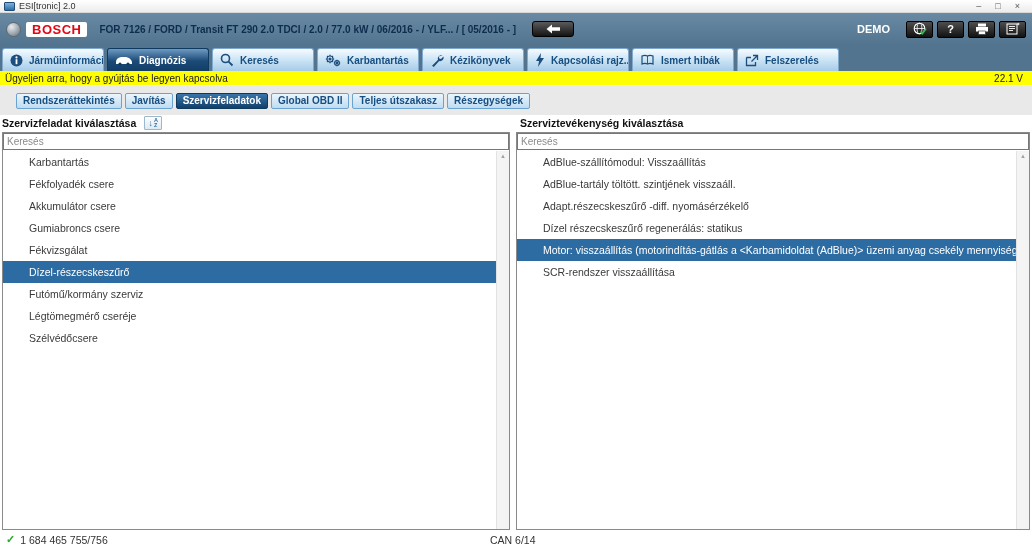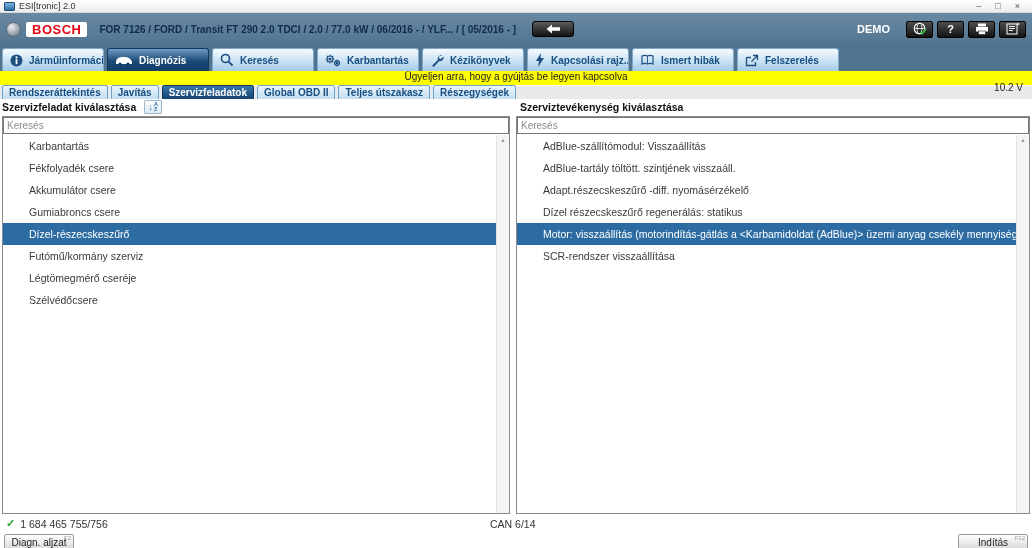--- a/index.html
+++ b/index.html
@@ -22,25 +22,25 @@
   .demo { margin-left:auto; color:#fff; font-weight:bold; font-size:11px; margin-right:12px; }
   .hdr-btn { width:27px; height:17px; background:linear-gradient(#4e4e4e,#121212); border:1px solid #000; border-radius:2px; color:#fff; font-size:11px; font-weight:bold; display:flex; align-items:center; justify-content:center; margin-left:4px; position:relative; }
 
   
   .navrow { height:26px; background:#52748e; display:flex; align-items:flex-end; padding:0 2px; gap:3px; }
   .tab { width:102px; height:23px; background:linear-gradient(#f6fbff,#cfe6f6 45%,#a6cbe8); border:1px solid #7fa8cc; border-bottom:none; border-radius:3px 3px 0 0; display:flex; align-items:center; padding-left:7px; gap:6px; color:#174e80; font-weight:bold; font-size:10px; white-space:nowrap; overflow:hidden; }
   .tab.active { background:linear-gradient(#6d9ac2,#1c4a77 55%,#123d66); color:#fff; border-color:#0f3a60; }
   .tab svg { flex:0 0 auto; }
 
   
-  .warnbar { height:14px; background:#ffff00; display:flex; align-items:center; padding:0 5px; font-size:10px; color:#1a1a1a;flex-direction:column; }
+  .warnbar { height:14px; background:#ffff00; display:flex; align-items:center; padding:0 5px; font-size:10px; color:#1a1a1a; }
   .voltage { margin-left:auto; padding-right:4px; }
 
   
-  .subtabs { height:14px; background:#e9e9e9; display:flex; align-items:center; gap:3px; padding:0 2px; border-top:1px solid #fbfbfb; }
+  .subtabs { height:30px; background:#e9e9e9; display:flex; align-items:center; gap:3px; padding:0 16px; border-top:1px solid #fbfbfb; }
   .subtab { height:16px; background:linear-gradient(#ecf5fc,#bedcf2); border:1px solid #6ba3d0; border-radius:2px; padding:0 6px; display:flex; align-items:center; color:#174e80; font-weight:bold; font-size:10px; }
   .subtab.active { background:linear-gradient(#3a76aa,#123f6b); color:#fff; border-color:#0f3a60; }
 
   
   .panel-headers { height:16px; display:flex; background:#fff; align-items:center; }
   .panel-title { font-weight:bold; font-size:10.5px; color:#101010; }
   .ph-left { margin-left:2px; display:flex; align-items:center; }
   .ph-right { position:absolute; left:520px; }
   .sort-btn { width:18px; height:14px; border:1px solid #9db8cc; background:linear-gradient(#fdfdfd,#dceaf5); margin-left:8px; display:flex; align-items:center; justify-content:center; gap:1px; border-radius:1px; }
   .sort-arrow { color:#2f6ba0; font-size:9px; line-height:1; font-weight:bold; }
@@ -184,21 +184,21 @@
     <svg width="14" height="13" viewBox="0 0 14 13">
         <path d="M1.5 3.5 H6 M1.5 3.5 V11.5 H10.5 V8" fill="none" stroke="#1d4e7e" stroke-width="1.3"></path>
         <path d="M8 1.5 H12.5 V6 M12.5 1.5 L6.5 7.5" fill="none" stroke="#1d4e7e" stroke-width="1.3"></path>
       </svg>
     <span>Felszerelés</span>
   </div>
 </div>
 
 <div class="warnbar">
   <span>Ügyeljen arra, hogy a gyújtás be legyen kapcsolva</span>
-  <span class="voltage">10.2 V</span>
+  <span class="voltage">22.1 V</span>
 </div>
 
 <div class="subtabs">
   <div class="subtab">Rendszeráttekintés</div>
   <div class="subtab">Javítás</div>
   <div class="subtab active">Szervizfeladatok</div>
   <div class="subtab">Global OBD II</div>
   <div class="subtab">Teljes útszakasz</div>
   <div class="subtab">Részegységek</div>
 </div>
@@ -218,20 +218,21 @@
 </div>
 
 <div class="panels">
   <div class="panel left">
     <input class="search-input" type="text" placeholder="Keresés" style="">
     <div class="list" id="left-list">
         <div class="list-row">Karbantartás</div>
         <div class="list-row">Fékfolyadék csere</div>
         <div class="list-row">Akkumulátor csere</div>
         <div class="list-row">Gumiabroncs csere</div>
+        <div class="list-row">Fékvizsgálat</div>
         <div class="list-row selected">Dízel-részecskeszűrő</div>
         <div class="list-row">Futómű/kormány szerviz</div>
         <div class="list-row">Légtömegmérő cseréje</div>
         <div class="list-row">Szélvédőcsere</div>
       </div>
     <div class="scrollbar">
         <span class="scroll-up">▲</span>
       </div>
   </div>
   <div class="panel right">

